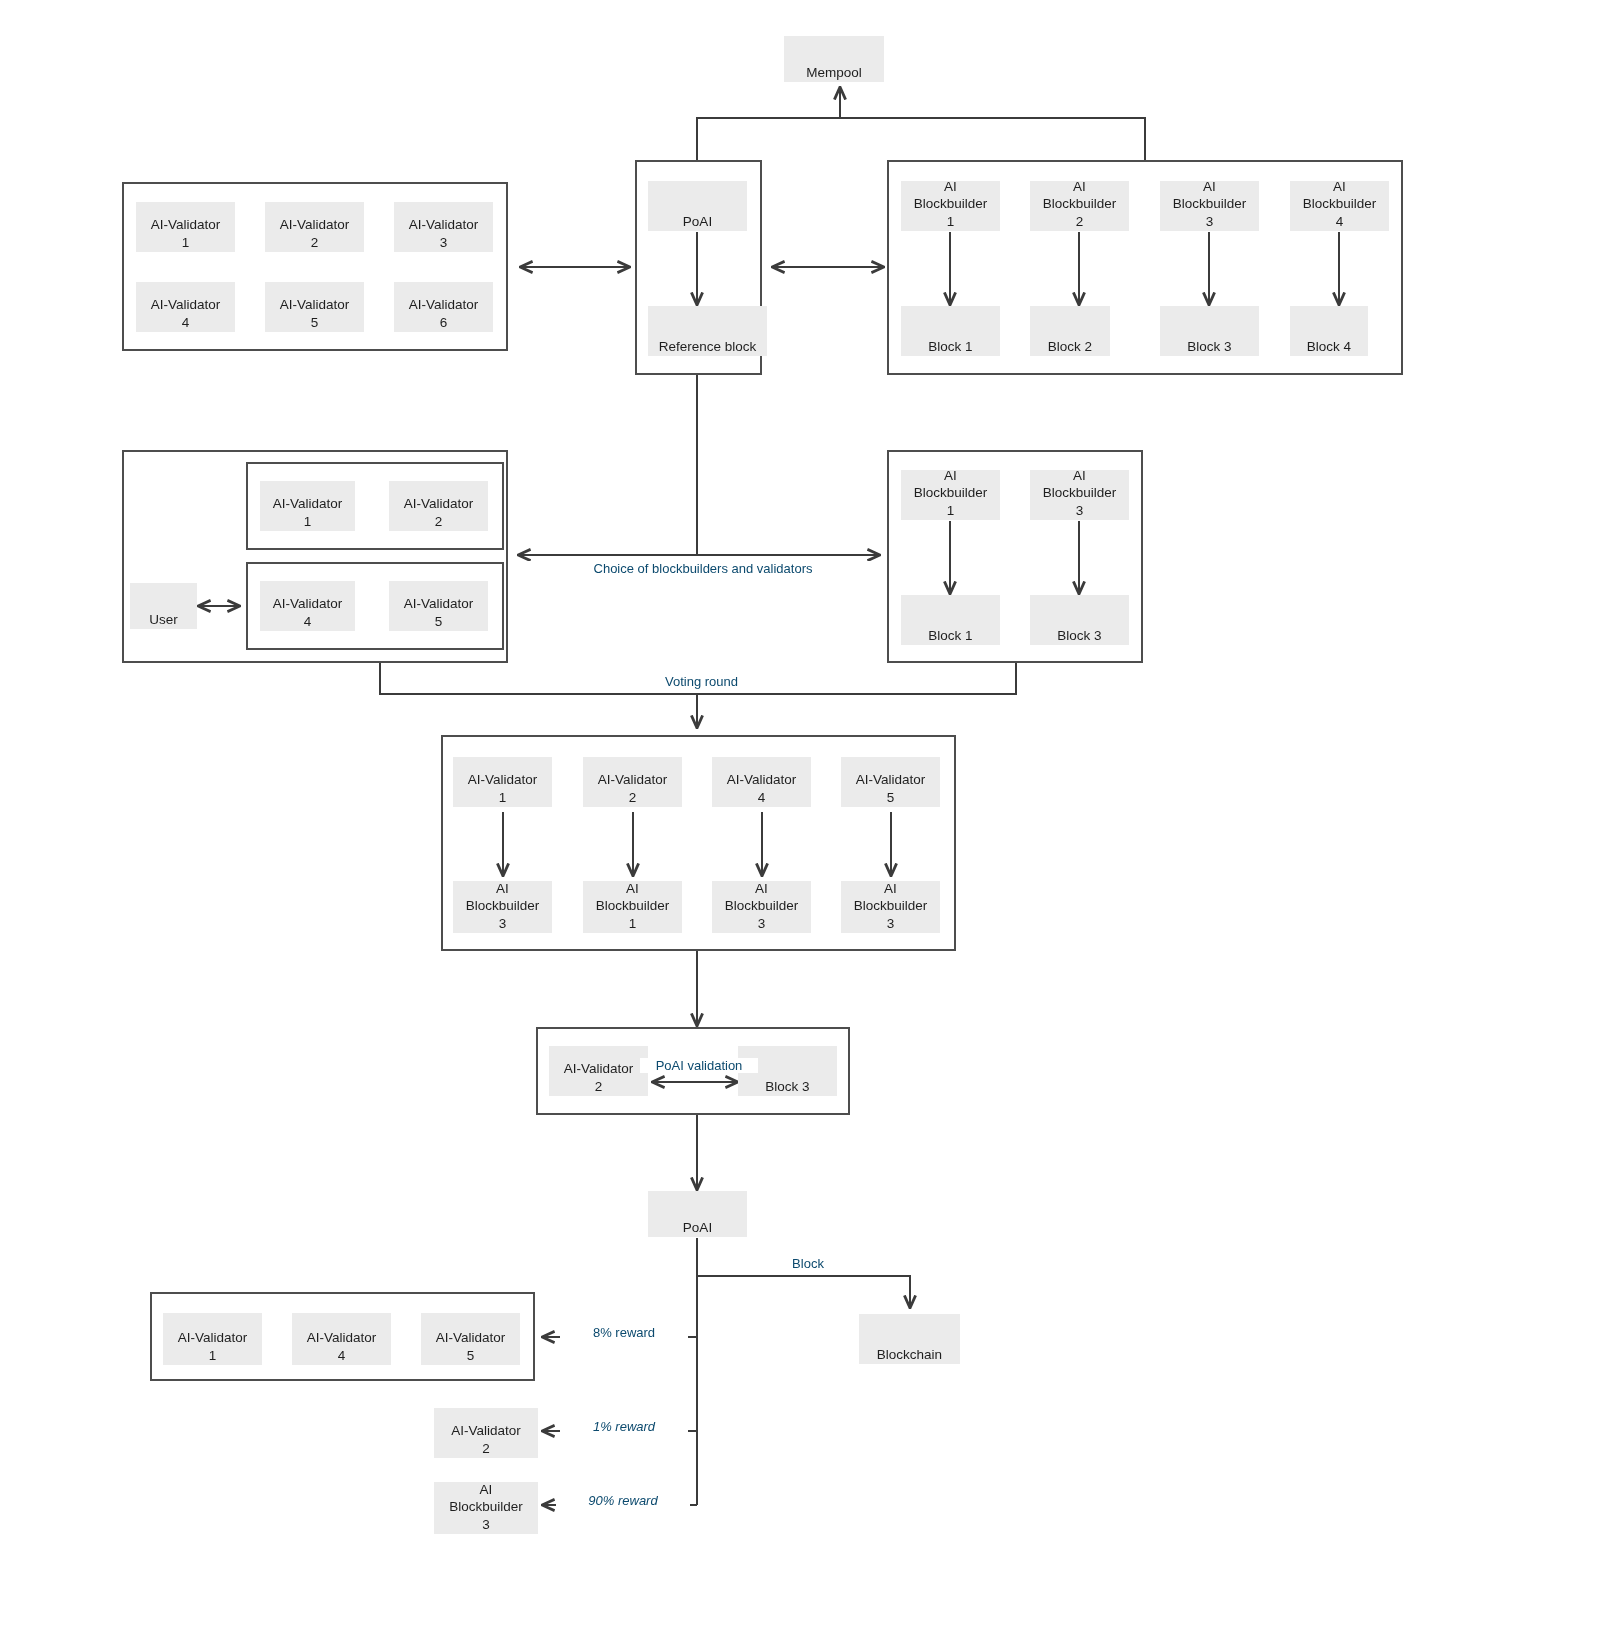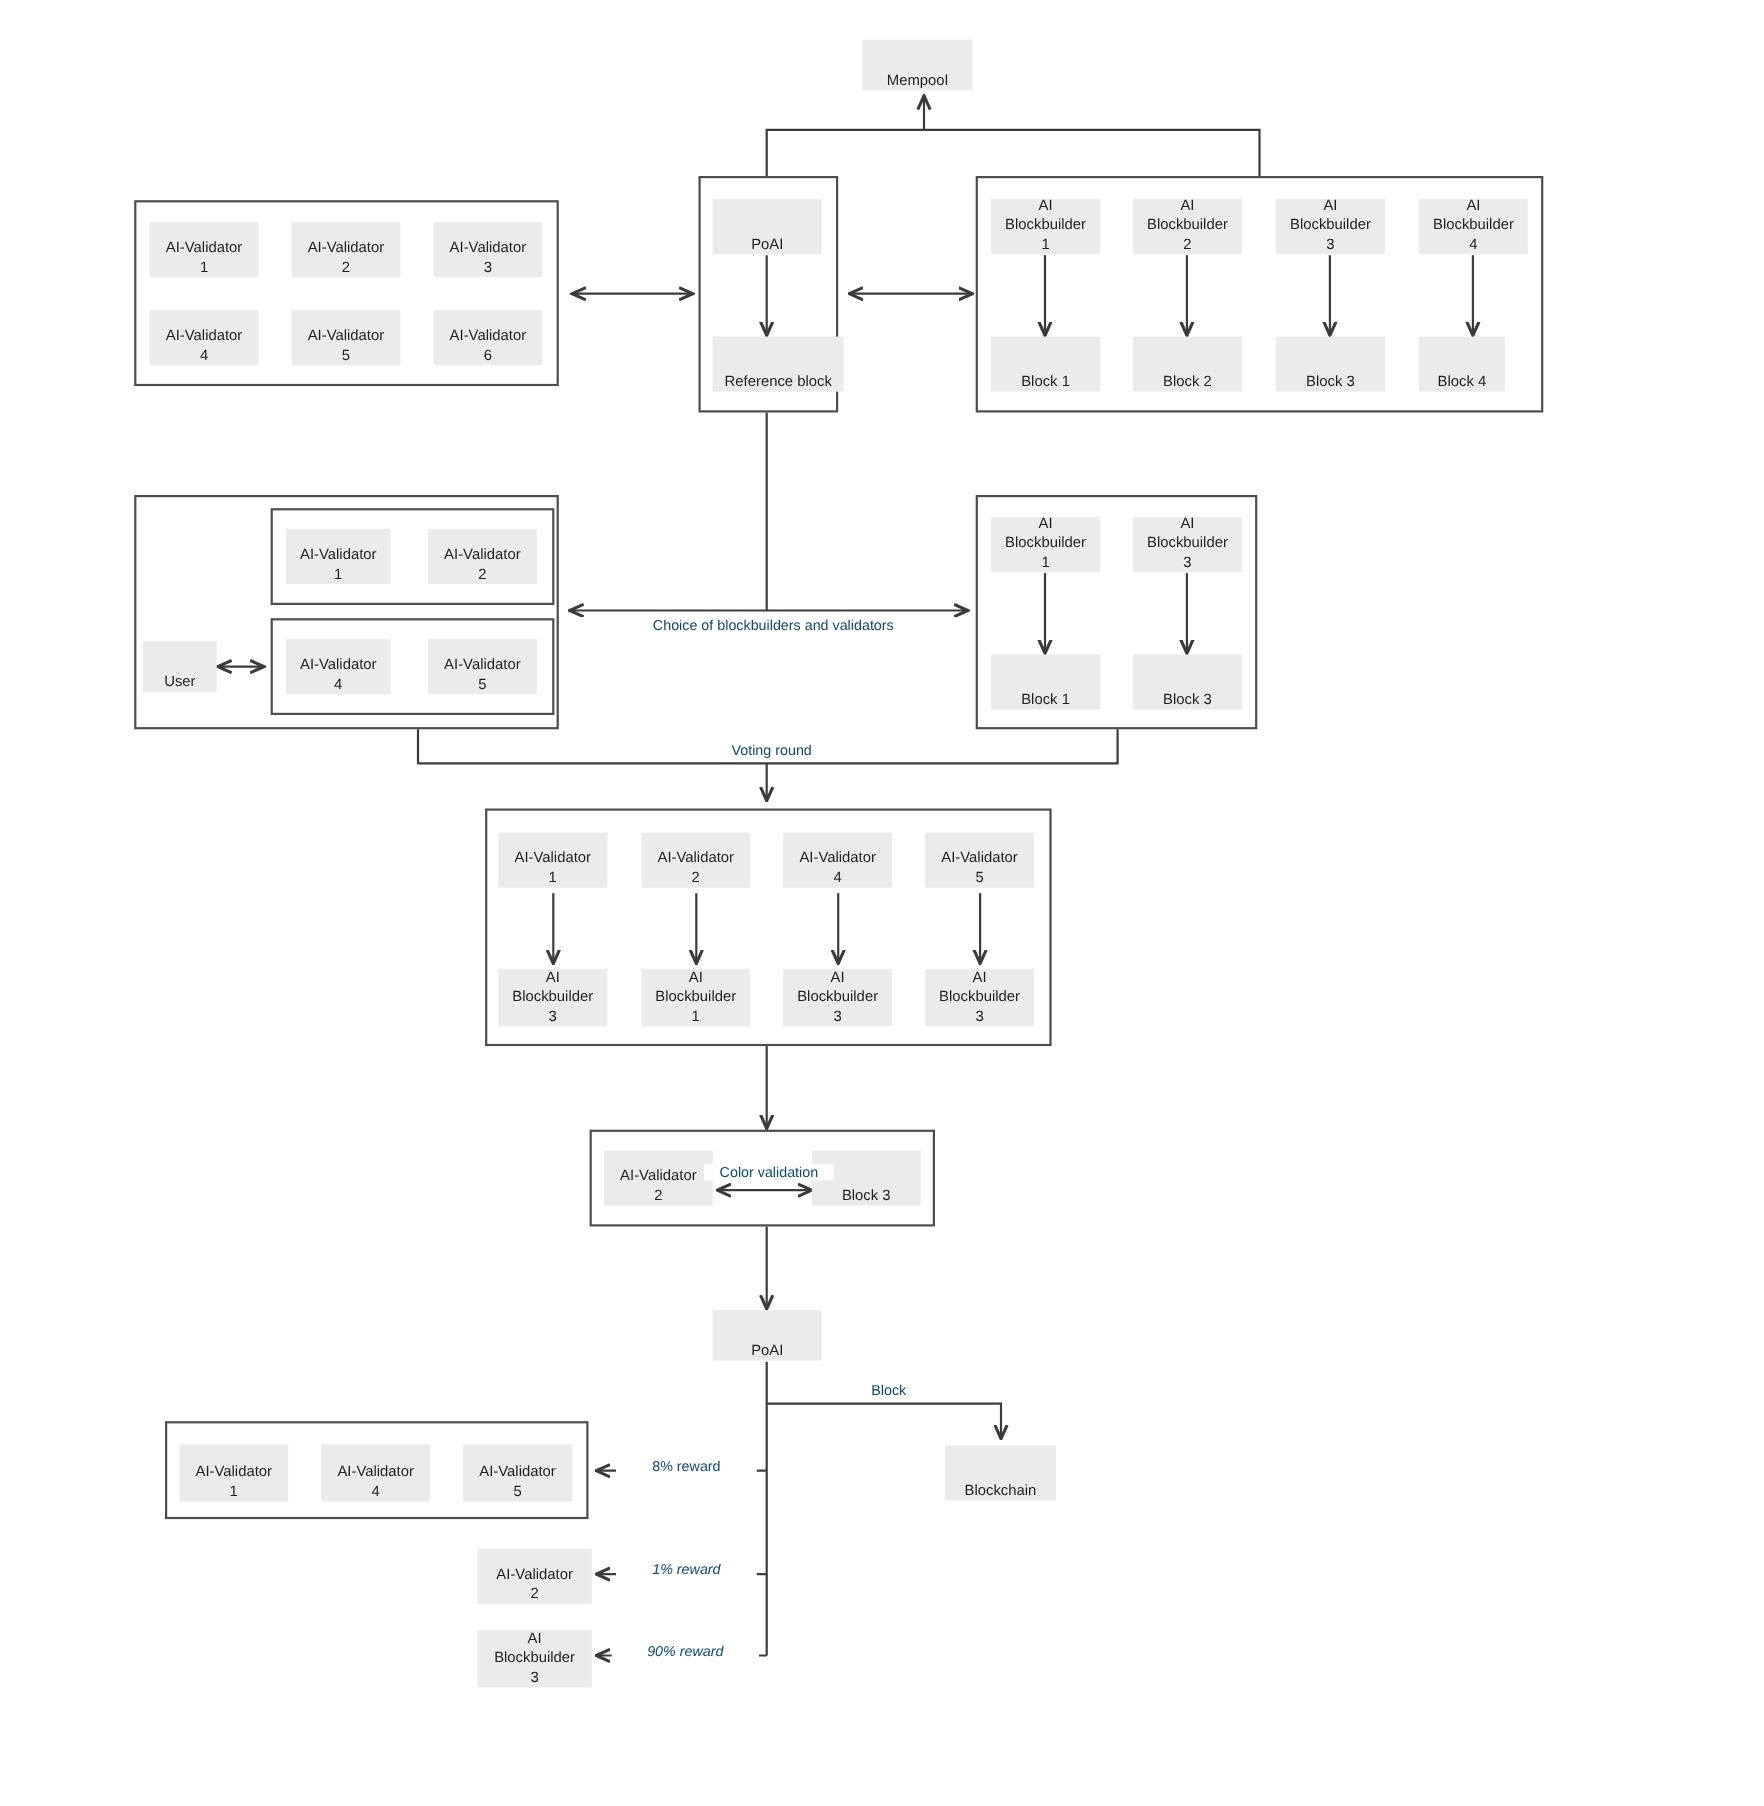--- a/index.html
+++ b/index.html
@@ -173,21 +173,21 @@
 3</span>
   </div>
   <div class="node" style="left:1290px; top:181px; width:99px; height:50px;">
     <span>AI
 Blockbuilder
 4</span>
   </div>
   <div class="node" style="left:901px; top:306px; width:99px; height:50px;">
     <span>Block 1</span>
   </div>
-  <div class="node" style="left:1030px; top:306px; width:99px; height:50px;">
+  <div class="node" style="left:1030px; top:306px; width:80px; height:50px;">
     <span>Block 2</span>
   </div>
   <div class="node" style="left:1160px; top:306px; width:99px; height:50px;">
     <span>Block 3</span>
   </div>
   <div class="node" style="left:1290px; top:306px; width:78px; height:50px;">
     <span>Block 4</span>
   </div>
 
   <div class="group" style="left:122px; top:450px; width:386px; height:213px;"></div>
@@ -306,19 +306,19 @@
   </div>
 
   <div class="node" style="left:434px; top:1482px; width:104px; height:52px;">
     <span>AI
 Blockbuilder
 3</span>
   </div>
 
   <div class="edge-label" style="left:520px; top:561px; width:358px;">Choice of blockbuilders and validators</div>
   <div class="edge-label" style="left:600px; top:674px; width:195px;">Voting round</div>
-  <div class="edge-label" style="left:640px; top:1058px; width:110px;">Color validation</div>
+  <div class="edge-label" style="left:640px; top:1058px; width:110px;">PoAI validation</div>
   <div class="edge-label" style="left:752px; top:1256px; width:104px;">Block</div>
   <div class="edge-label" style="left:560px; top:1325px; width:120px;">8% reward</div>
   <div class="edge-label" style="left:560px; top:1419px; width:120px;font-style:italic;">1% reward</div>
   <div class="edge-label" style="left:556px; top:1493px; width:126px;font-style:italic;">90% reward</div>
 
 </div>
 
 </body></html>

